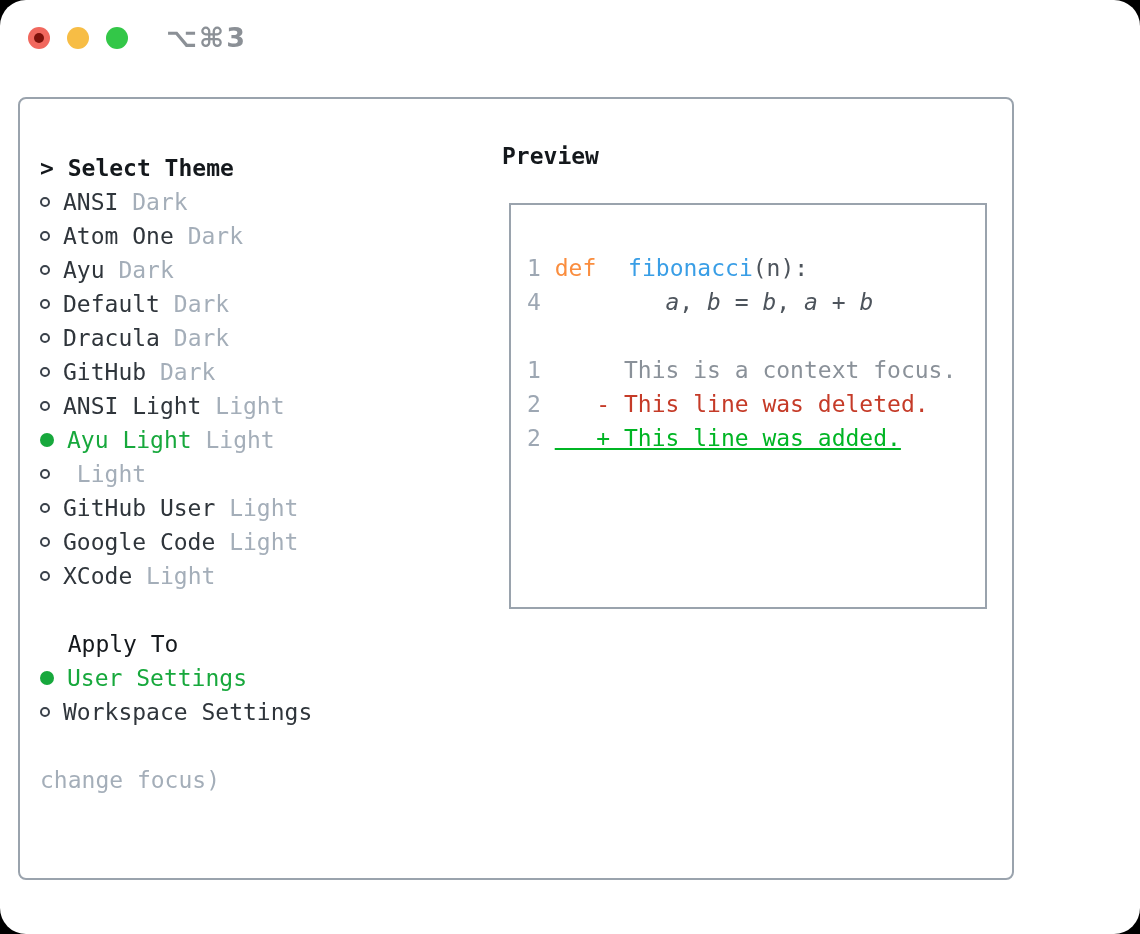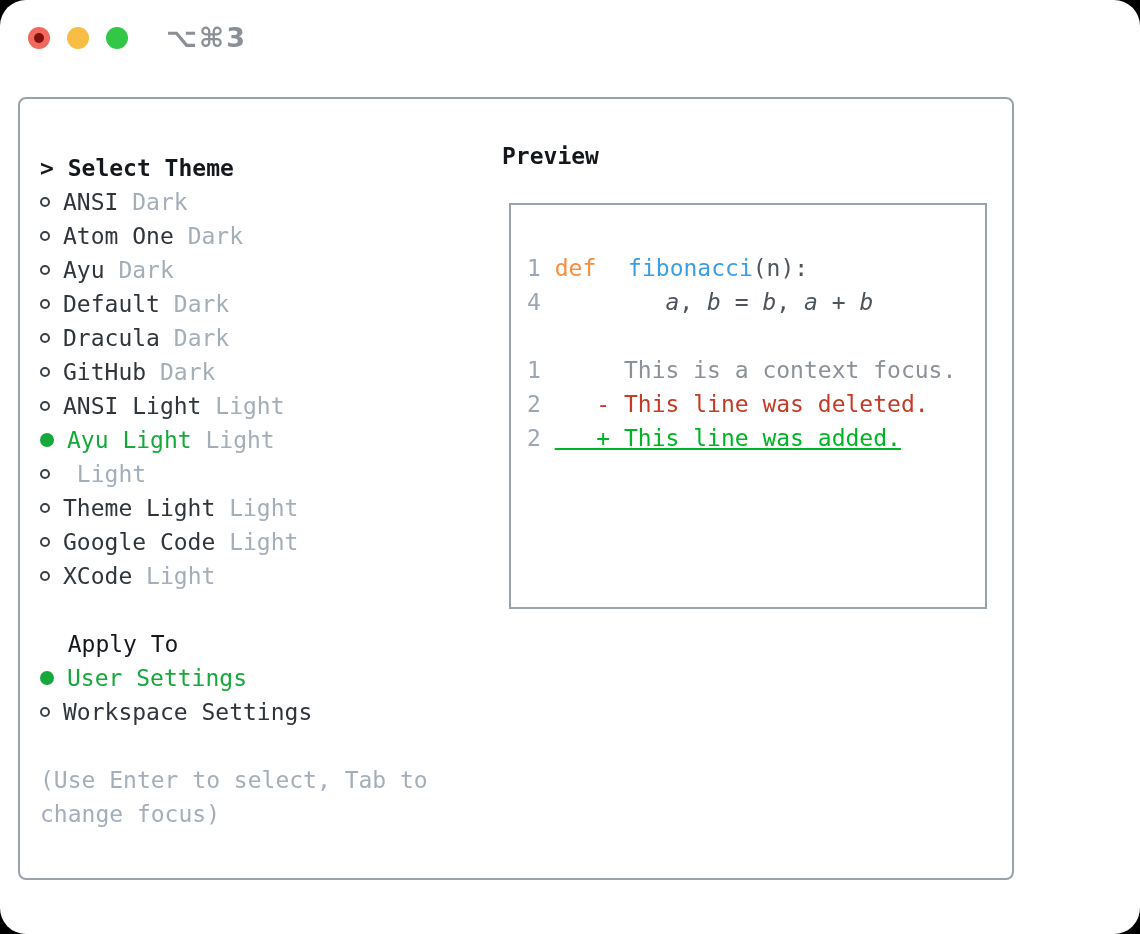--- a/index.html
+++ b/index.html
@@ -104,33 +104,32 @@
       <div id="theme-list">
           <div class="row"><span class="bullet"></span><span class="opt-name">ANSI</span><span class="opt-variant"> Dark</span></div>
           <div class="row"><span class="bullet"></span><span class="opt-name">Atom One</span><span class="opt-variant"> Dark</span></div>
           <div class="row"><span class="bullet"></span><span class="opt-name">Ayu</span><span class="opt-variant"> Dark</span></div>
           <div class="row"><span class="bullet"></span><span class="opt-name">Default</span><span class="opt-variant"> Dark</span></div>
           <div class="row"><span class="bullet"></span><span class="opt-name">Dracula</span><span class="opt-variant"> Dark</span></div>
           <div class="row"><span class="bullet"></span><span class="opt-name">GitHub</span><span class="opt-variant"> Dark</span></div>
           <div class="row"><span class="bullet"></span><span class="opt-name">ANSI Light</span><span class="opt-variant"> Light</span></div>
           <div class="row"><span class="bullet on"></span><span class="opt-name on">Ayu Light</span><span class="opt-variant"> Light</span></div>
           <div class="row"><span class="bullet"></span><span class="opt-variant"> Light</span></div>
-          <div class="row"><span class="bullet"></span><span class="opt-name">Theme Light</span><span class="opt-variant"> Light</span></div>
+          <div class="row"><span class="bullet"></span><span class="opt-name">GitHub User</span><span class="opt-variant"> Light</span></div>
           <div class="row"><span class="bullet"></span><span class="opt-name">Google Code</span><span class="opt-variant"> Light</span></div>
           <div class="row"><span class="bullet"></span><span class="opt-name">XCode</span><span class="opt-variant"> Light</span></div>
         </div>
       <div class="spacer"></div>
       <div class="row row-subheader">Apply To</div>
       <div id="apply-list">
           <div class="row"><span class="bullet on"></span><span class="opt-name on">User Settings</span></div>
           <div class="row"><span class="bullet"></span><span class="opt-name">Workspace Settings</span></div>
         </div>
       <div class="spacer"></div>
       <div class="help" id="help-text">
-          <div class="row">(Use Enter to select, Tab to</div>
           <div class="row">change focus)</div>
         </div>
     </div>
 
     <div class="preview-label">Preview</div>
     <div class="preview-box" id="preview-box">
         <div class="pline"><span class="lineno">1</span> <span class="seg-kw">def </span><span class="seg-fn">fibonacci</span><span class="seg-plain">(n):</span></div>
         <div class="pline"><span class="lineno">4</span> <span class="seg-plain">        </span><span class="seg-var">a</span><span class="seg-plain">, </span><span class="seg-var">b</span><span class="seg-plain"> = </span><span class="seg-var">b</span><span class="seg-plain">, </span><span class="seg-var">a</span><span class="seg-plain"> + </span><span class="seg-var">b</span></div>
         <div class="pline"><span class="lineno"></span></div>
         <div class="pline"><span class="lineno">1</span> <span class="seg-ctx">     This is a context focus.</span></div>

